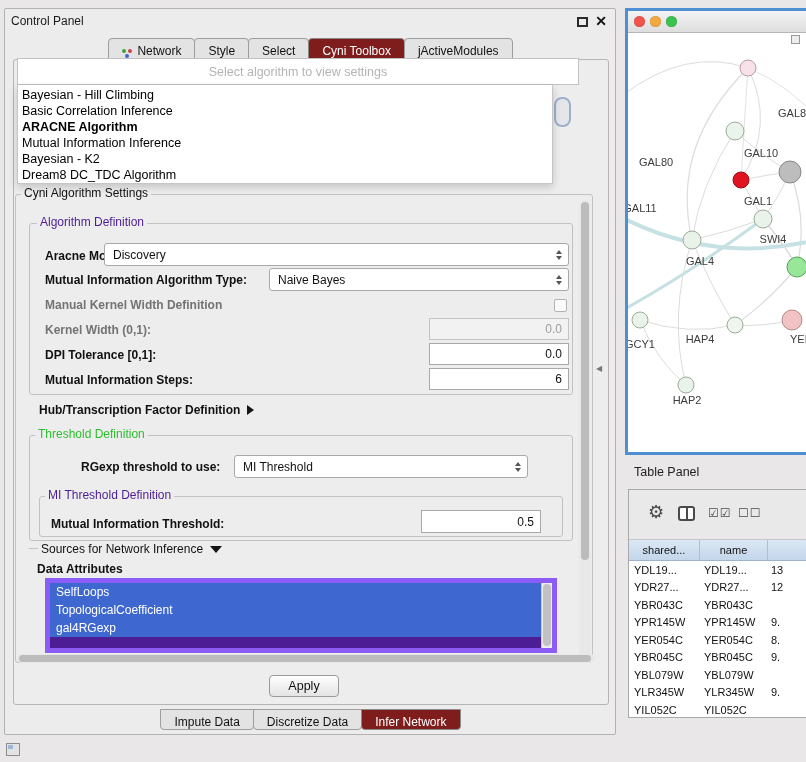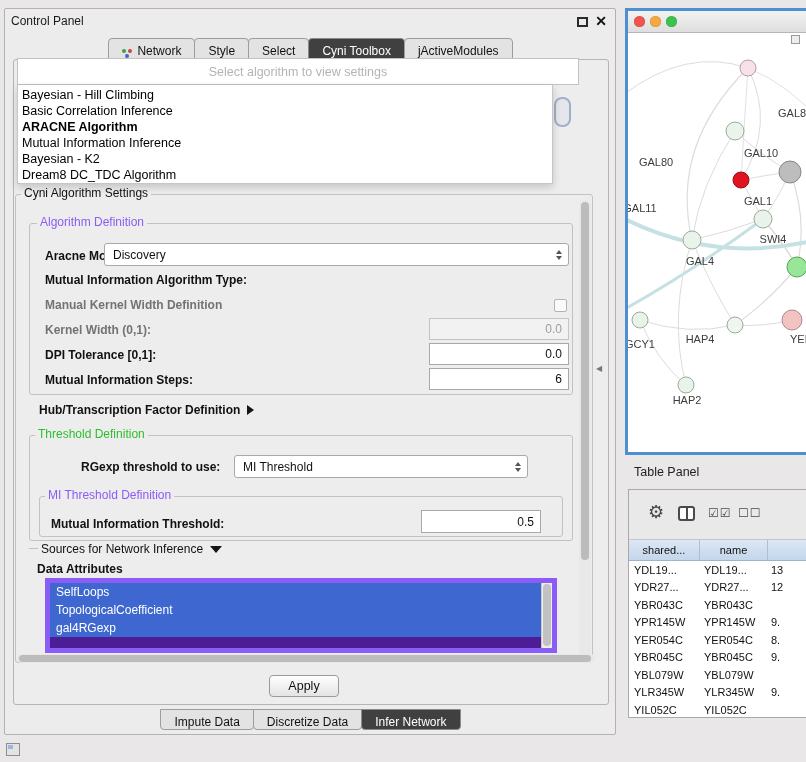--- a/index.html
+++ b/index.html
@@ -11,36 +11,36 @@
 .cp-titlebar{position:absolute;left:0;top:0;width:100%;height:26px}
 .cp-title{position:absolute;left:6px;top:5px;font-size:12px;color:#1a1a1a}
 .cp-float{position:absolute;right:27px;top:8px;width:11px;height:10px;border:2px solid #2a2a2a;background:transparent}
 .cp-close{position:absolute;right:8px;top:4px;font-size:14px;font-weight:bold;color:#111;cursor:default}
 .tabbar{position:absolute;display:flex;justify-content:center;align-items:flex-end}
 #top-tabbar{left:0;top:29px;width:100%;height:21px}
 #bottom-tabbar{left:0;top:700px;width:100%;height:21px;align-items:flex-start}
 .tab{height:21px;padding:0 13px;background:#e3e3e3;border:1px solid #9d9d9d;margin-right:-1px;font-size:12px;display:flex;align-items:flex-end;gap:4px;white-space:nowrap}
 #top-tabbar .tab{border-radius:4px 4px 0 0}
 #bottom-tabbar .tab{border-radius:0 0 4px 4px}
-.tab.selected{background:#404040;color:#fff;border-color:#8a8a8a}
+.tab.selected{background:#7f1d1d;color:#fff;border-color:#8a8a8a}
 .tab-icon{width:11px;height:10px;position:relative;display:inline-block}
 .tab-icon::before{content:'';position:absolute;left:0;top:1px;width:4px;height:4px;border-radius:50%;background:#3fa03f;box-shadow:6px 0 0 #cc4444,3px 5px 0 #4466cc}
 .cp-content{left:8px;top:50px;width:596px;height:646px;background:#ededed;border:1px solid #b5b5b5;border-radius:3px}
 
 
 #combo-closed{left:12px;top:49px;width:562px;height:27px;background:#fff;border:1px solid #c2c2c2;z-index:6;display:flex;align-items:center;justify-content:center;font-size:12.5px;color:#b4b4b4}
 #algo-list{left:12px;top:76px;width:536px;height:99px;background:#fff;border:1px solid #c6c6c6;border-top:none;z-index:6;padding-top:2px;box-shadow:0 3px 8px rgba(0,0,0,.18)}
 .algo-item{height:16px;line-height:16px;padding-left:4px;font-size:12.5px;color:#000;white-space:nowrap}
 .algo-item.sel{font-weight:bold}
 .behind-rect{left:549px;top:88px;width:17px;height:30px;border:2px solid #9fb0cc;border-radius:8px;background:#e4e6ea;z-index:2}
 
 
 .groupbox{position:absolute;border:1px solid #c2c2c2;border-radius:3px}
 .legend{position:absolute;font-size:12px;line-height:13px;background:#ededed;padding:0 3px;white-space:nowrap;z-index:3}
-.legend.blue{color:#8b5cf6}
+.legend.blue{color:#4c1d95}
 .legend.green{color:#2dbe2d}
 .lbl{position:absolute;font-size:12px;font-weight:bold;white-space:nowrap}
 .lbl.plain{font-weight:normal}
 .lbl.dis{color:#737373}
 .combo{position:absolute;background:#fff;border:1px solid #a9a9a9;border-radius:3px;display:flex;align-items:center;padding:0 6px 0 8px;font-size:12px}
 .combo .val{flex:1;white-space:nowrap;overflow:hidden}
 .combo .arrows{display:flex;flex-direction:column;gap:2px;margin-left:4px}
 .tri-up{width:0;height:0;border-left:3.5px solid transparent;border-right:3.5px solid transparent;border-bottom:4.5px solid #555}
 .tri-dn{width:0;height:0;border-left:3.5px solid transparent;border-right:3.5px solid transparent;border-top:4.5px solid #555}
 .field{position:absolute;background:#fff;border:1px solid #a9a9a9;font-size:12px;display:flex;align-items:center;justify-content:flex-end;padding:0 6px}
@@ -156,20 +156,27 @@
     <span class="lbl" style="left:40px;top:240px">Aracne Mode:</span>
     <div class="combo" style="left:99px;top:234px;width:465px;height:23px">
       <span class="val">Discovery</span>
       <span class="arrows">
           <span class="tri-up"></span>
           <span class="tri-dn"></span>
         </span>
     </div>
 
     <span class="lbl" style="left:40px;top:264px">Mutual Information Algorithm Type:</span>
+    <div class="combo" style="left:264px;top:259px;width:300px;height:23px">
+      <span class="val">Naive Bayes</span>
+      <span class="arrows">
+          <span class="tri-up"></span>
+          <span class="tri-dn"></span>
+        </span>
+    </div>
 
     <span class="lbl dis" style="left:40px;top:289px">Manual Kernel Width Definition</span>
     <span class="checkbox" style="left:549px;top:290px"></span>
 
     <span class="lbl dis" style="left:40px;top:314px">Kernel Width (0,1):</span>
     <div class="field dis" style="left:424px;top:309px;width:140px;height:22px">
       <span>0.0</span>
     </div>
 
     <span class="lbl" style="left:40px;top:339px">DPI Tolerance [0,1]:</span>

